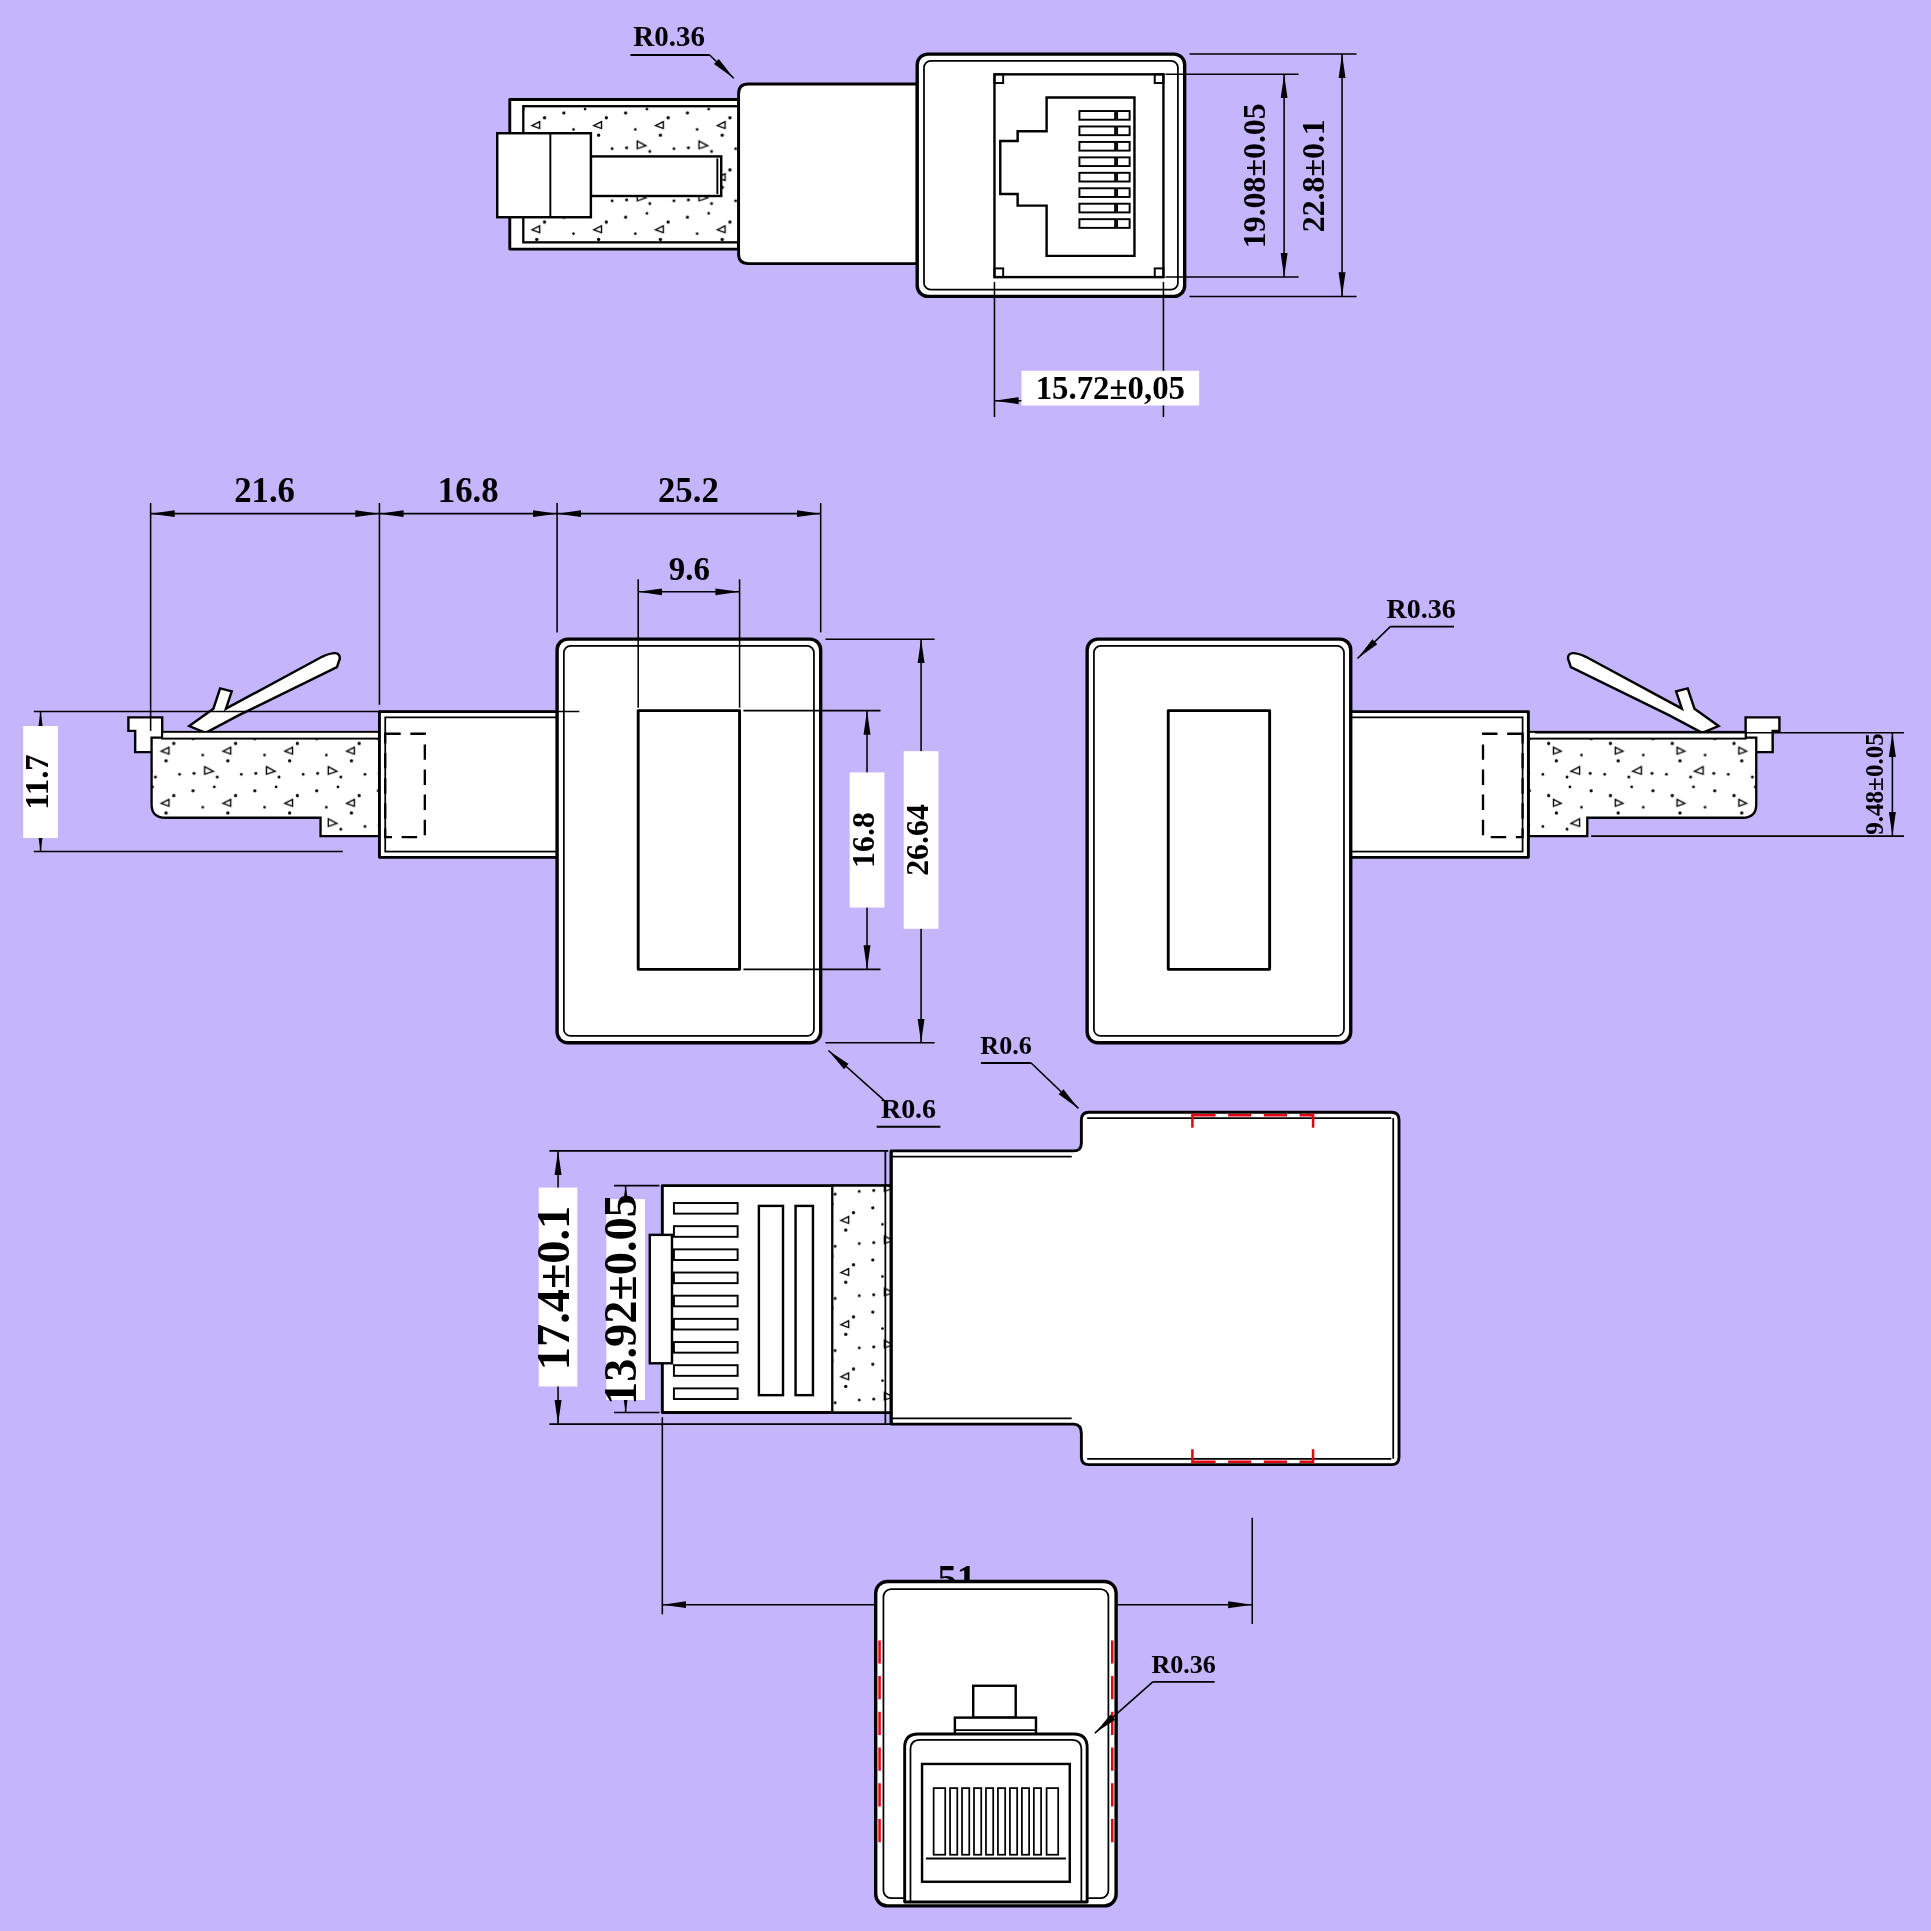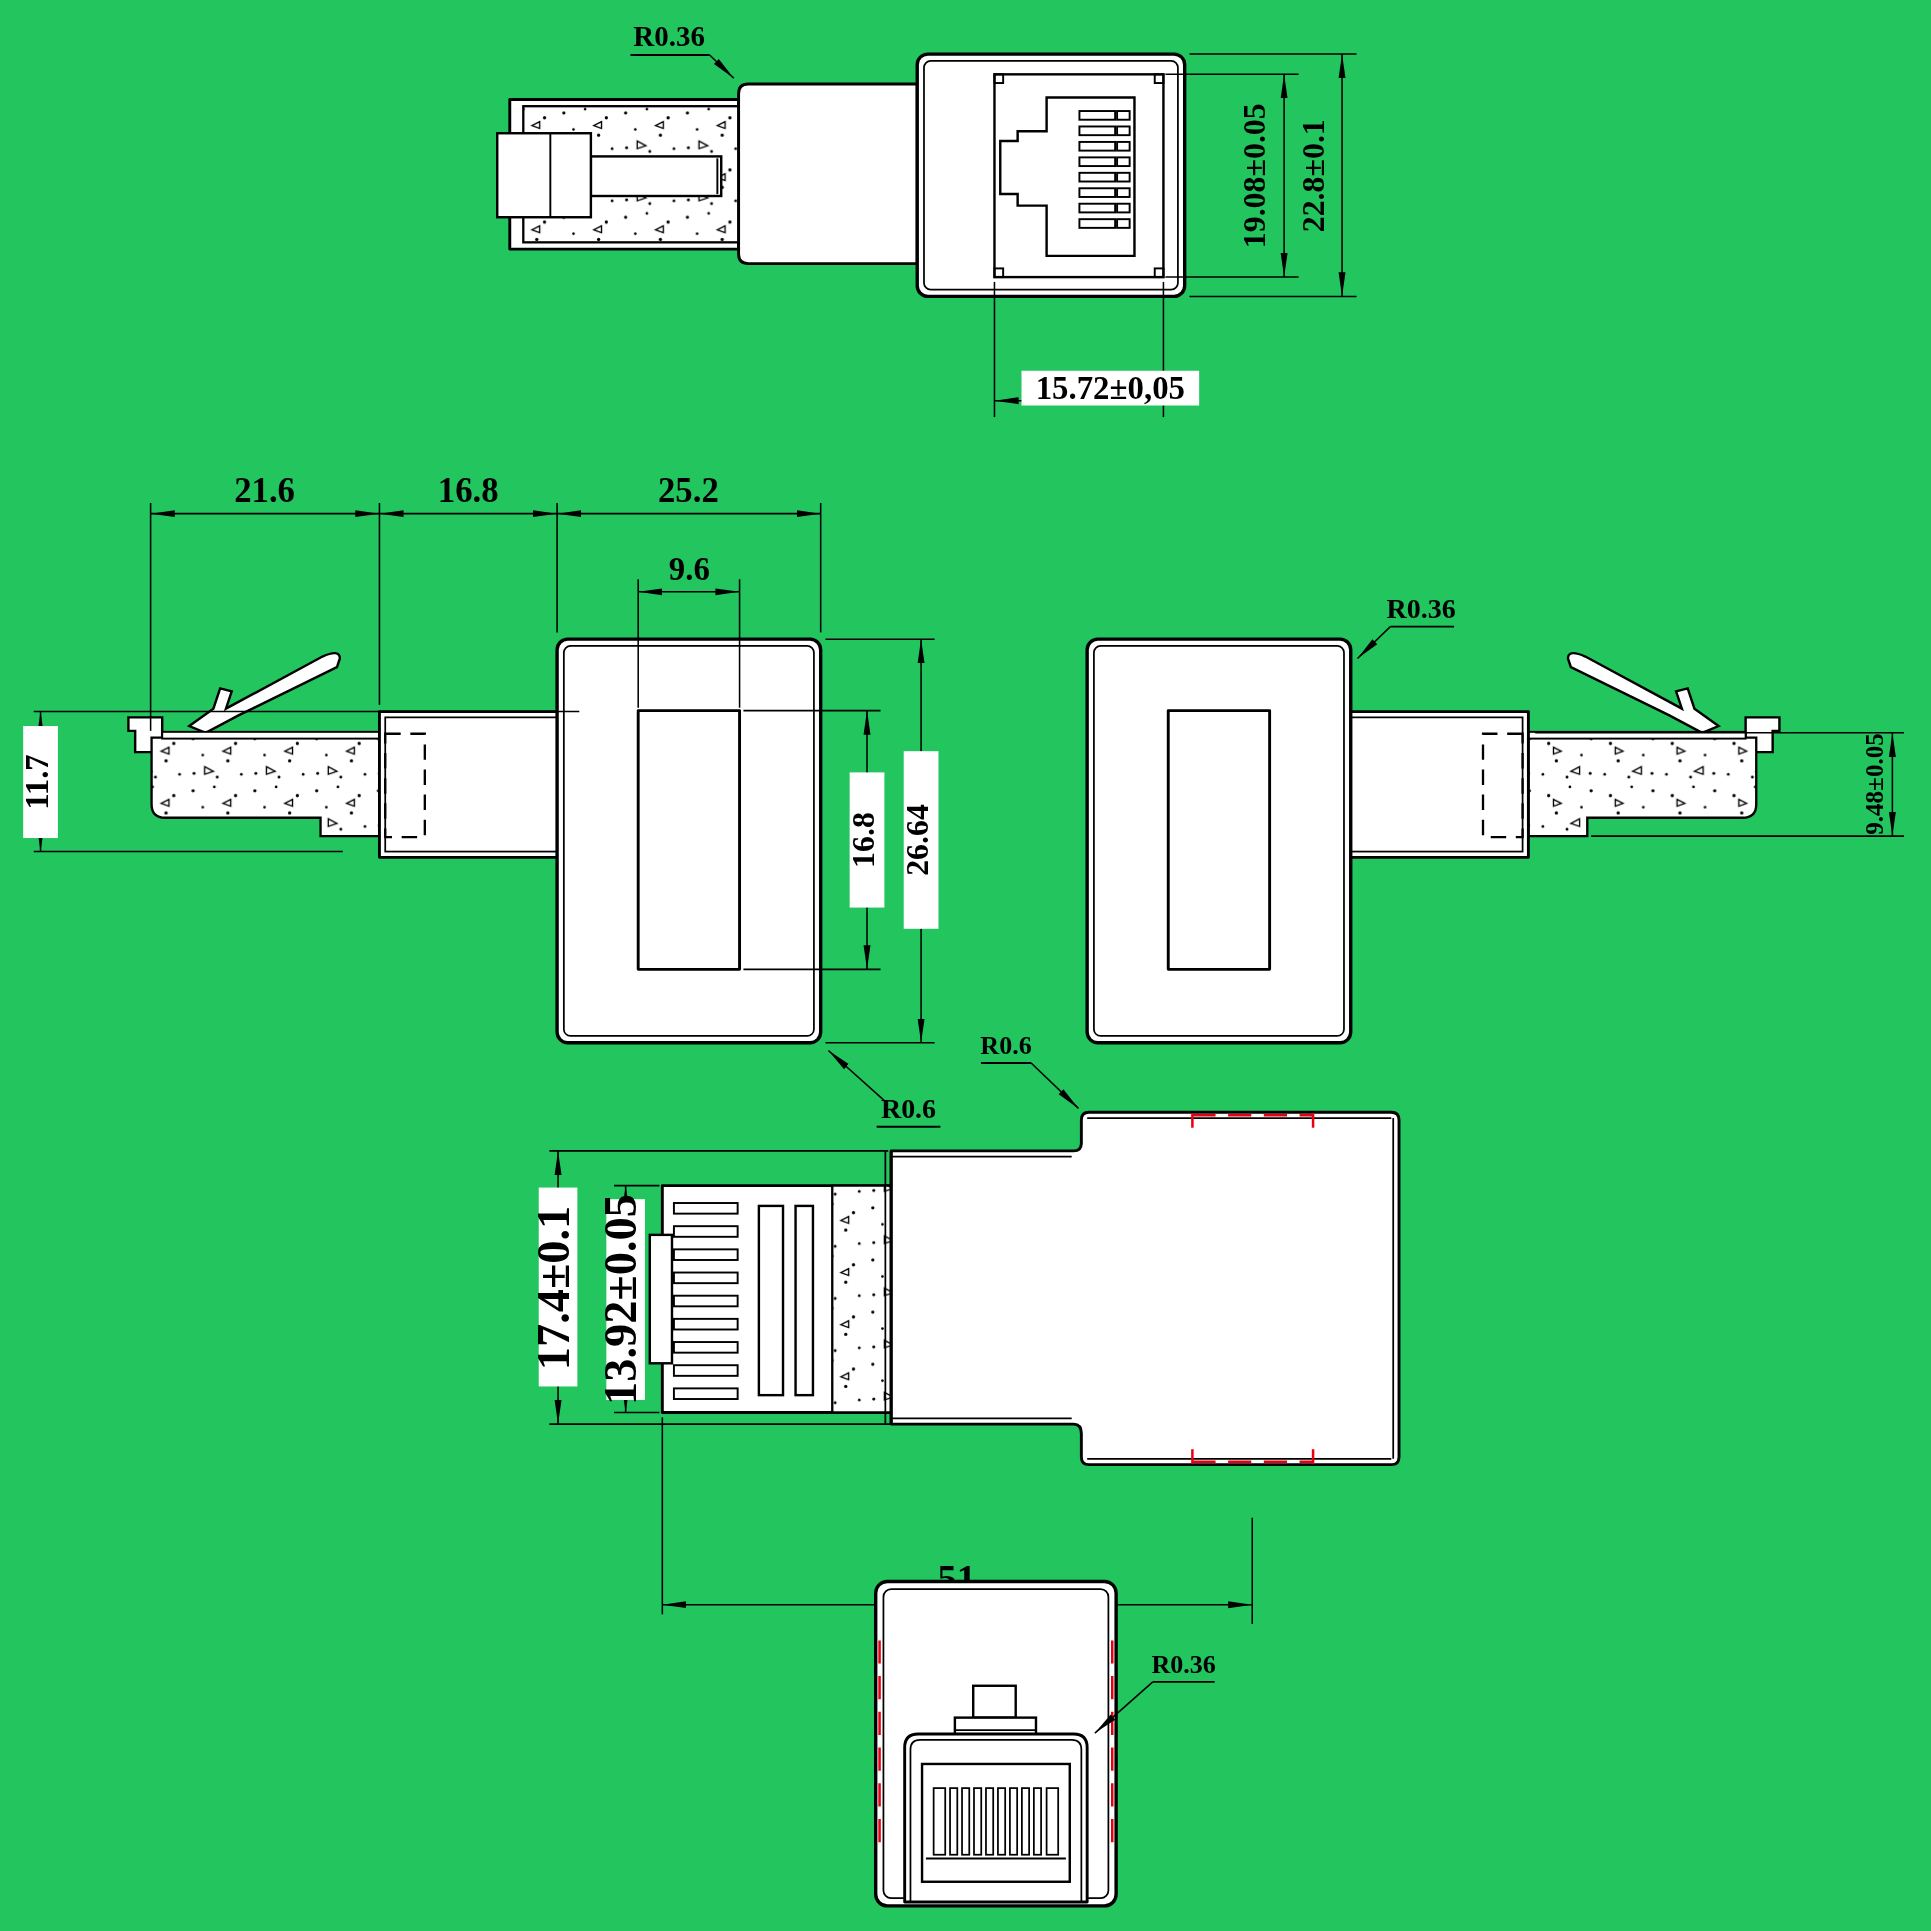--- a/index.html
+++ b/index.html
@@ -1,16 +1,16 @@
 <!DOCTYPE html>
 <html><head>
 <meta charset="utf-8">
 <style>
   html,body{margin:0;padding:0;background:#fff;}
-  #stage{width:1931px;height:1931px;position:relative;background:#22c55e;}
+  #stage{width:1931px;height:1931px;position:relative;background:#c4b5fd;}
   svg{display:block;}
   .s3{stroke:#000;stroke-width:3;fill:#fff;stroke-linejoin:round;}
   .s35{stroke:#000;stroke-width:3.5;fill:#fff;stroke-linejoin:round;}
   .s3n{stroke:#000;stroke-width:3;fill:none;stroke-linejoin:round;}
   .s2{stroke:#000;stroke-width:2;fill:#fff;}
   .s25{stroke:#000;stroke-width:2.5;fill:#fff;}
   .s2n{stroke:#000;stroke-width:2;fill:none;}
   .s18n{stroke:#000;stroke-width:1.8;fill:none;}
   .thin{stroke:#000;stroke-width:1.6;fill:none;}
   .dash{stroke:#000;stroke-width:2.4;fill:none;stroke-dasharray:16 10;}

